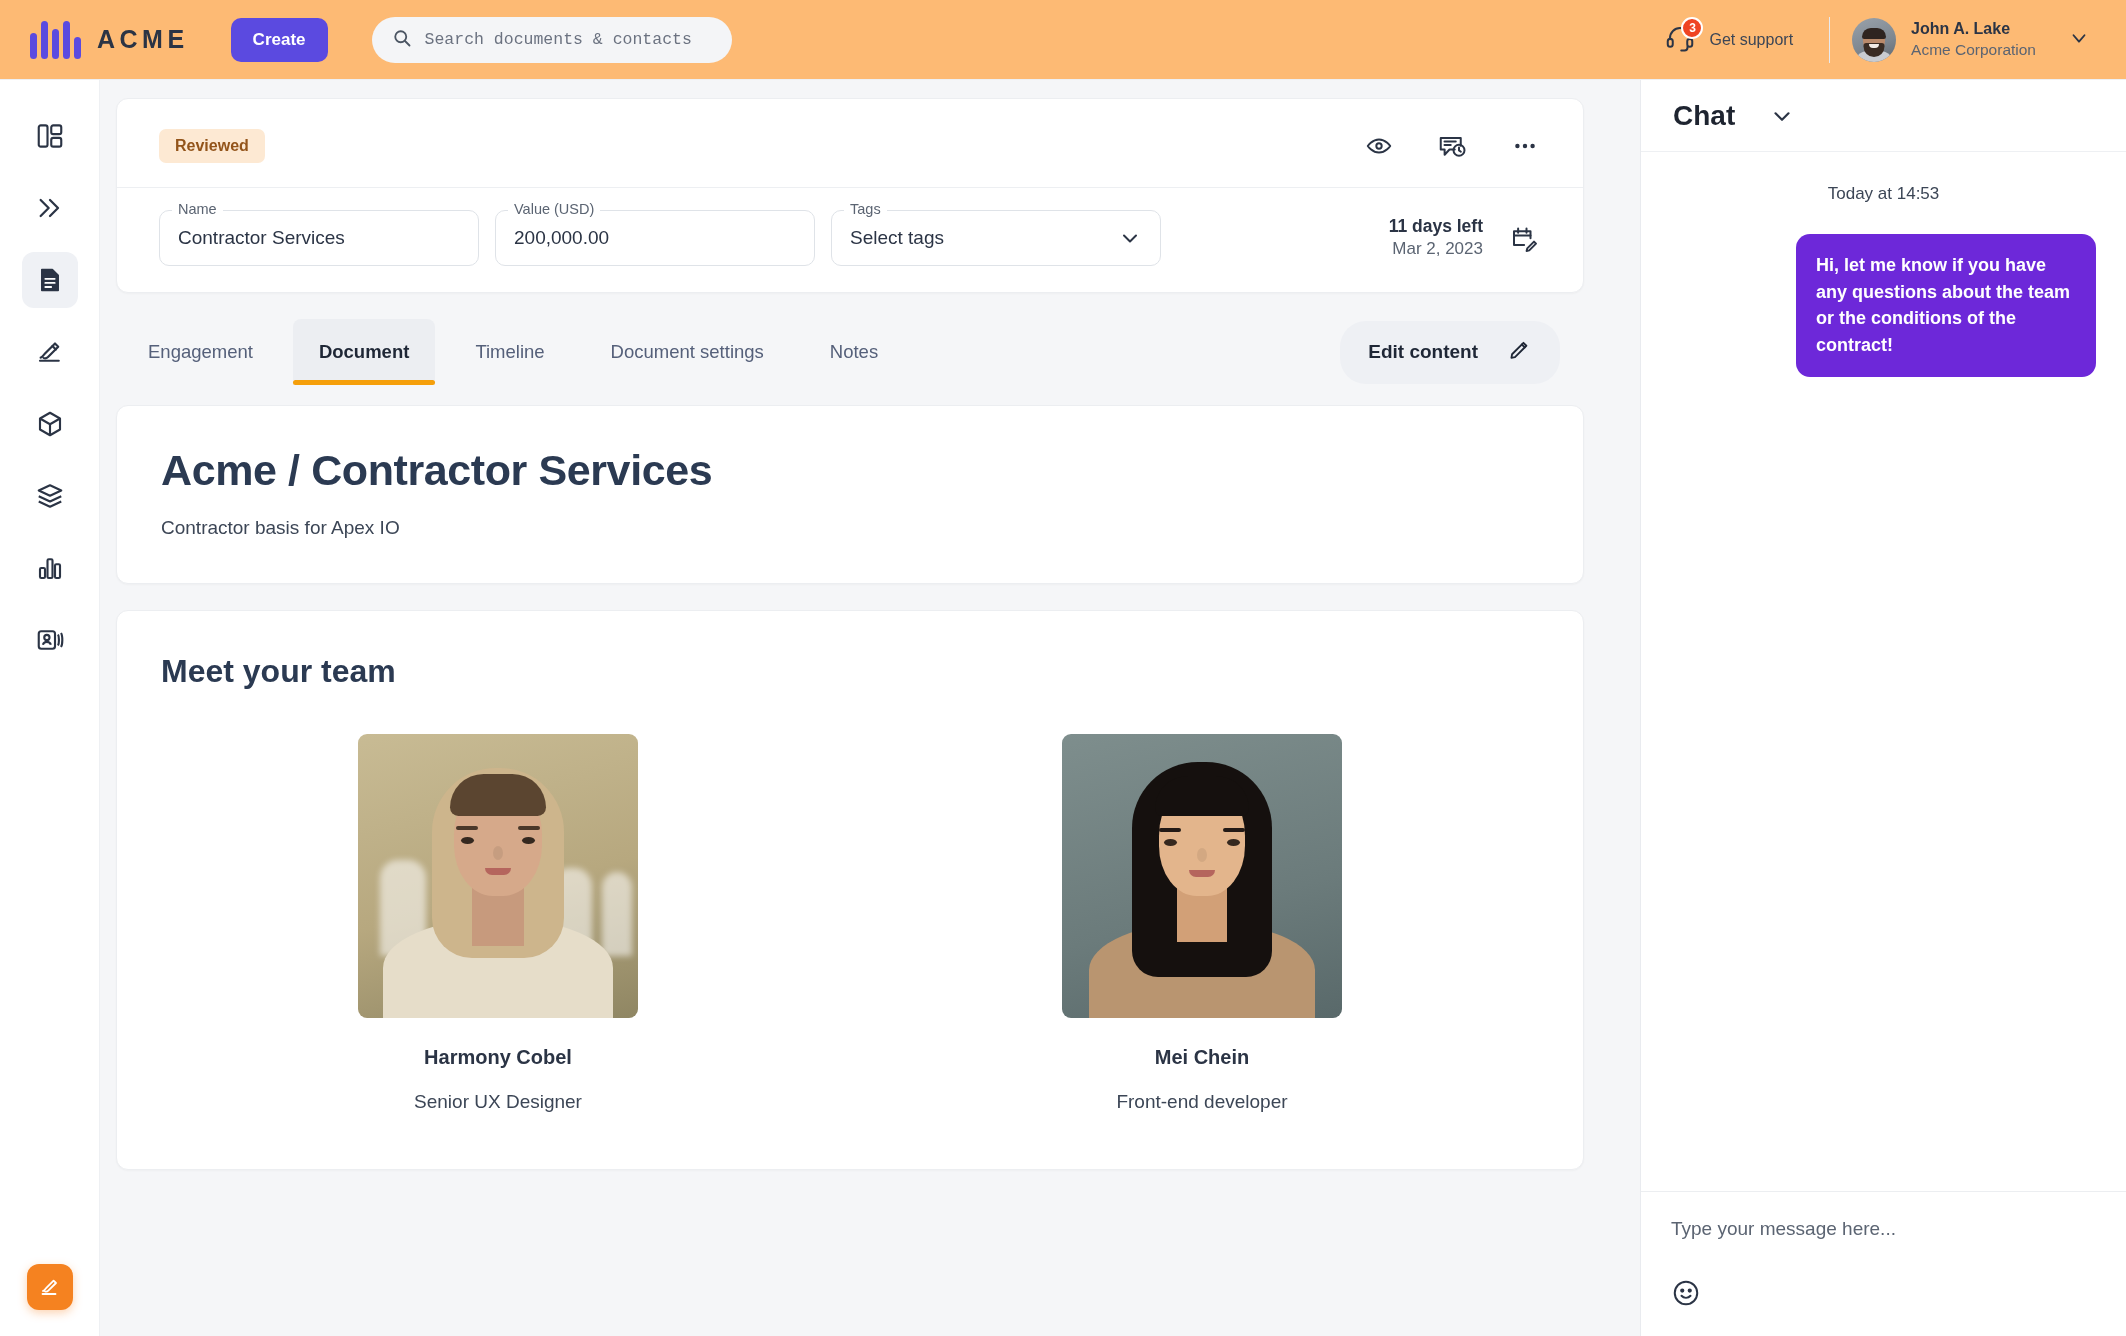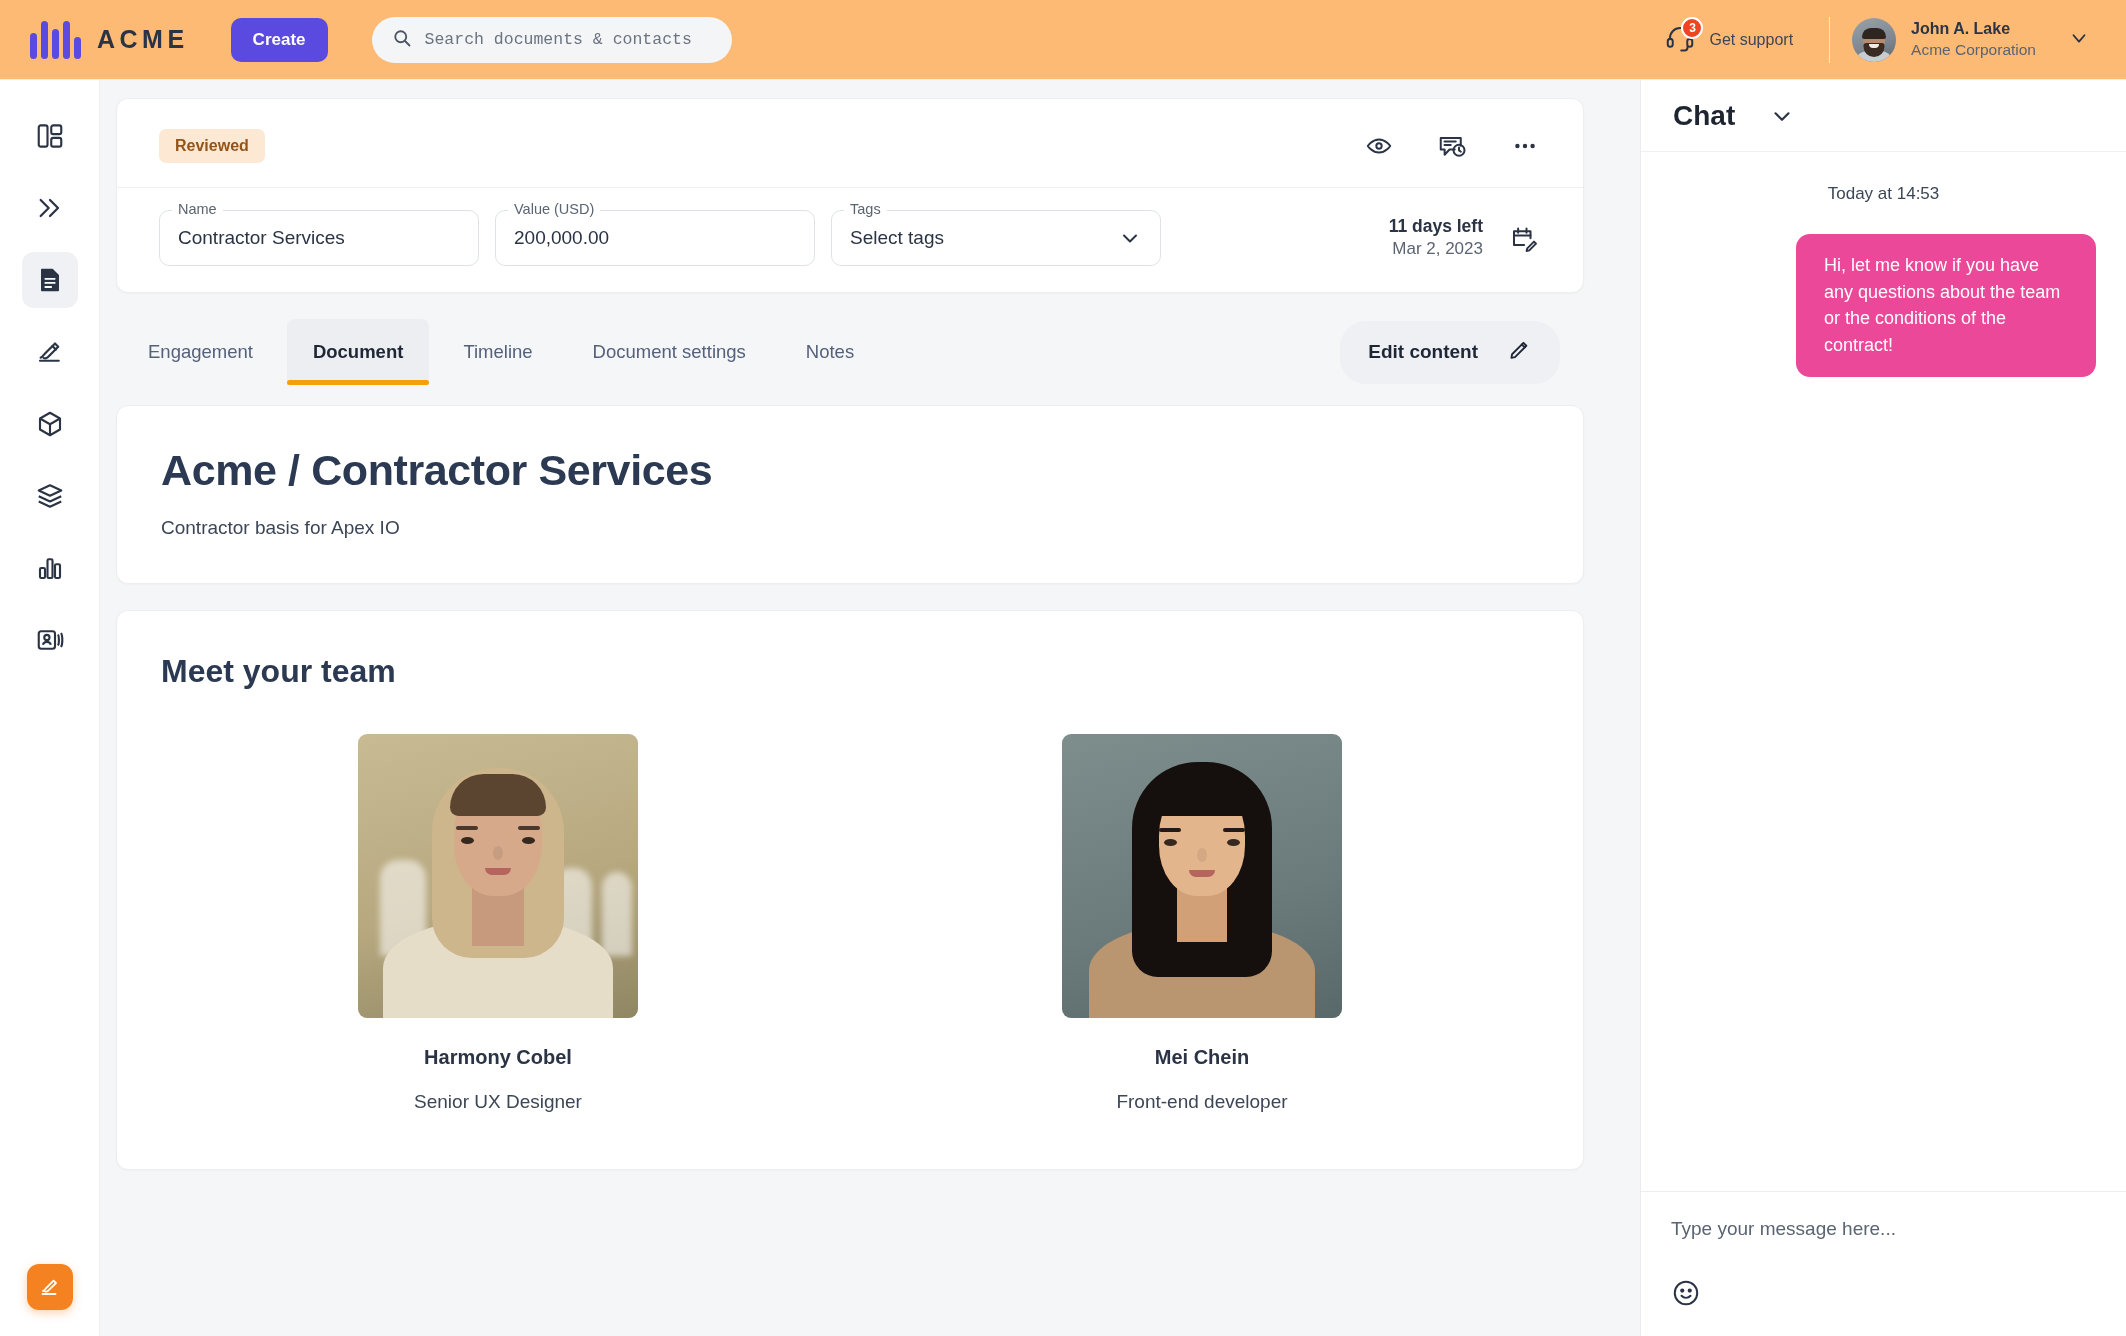--- a/index.html
+++ b/index.html
@@ -181,21 +181,21 @@
   .field .caret { margin-left: auto; color: #2b3445; display: flex; }
   .due {
     margin-left: auto; display: flex; align-items: center; gap: 24px;
   }
   .due-text { text-align: right; line-height: 1.35; }
   .due-main { font-size: 17.5px; font-weight: 700; color: #2b3445; }
   .due-sub { font-size: 17px; color: #5b6472; }
 
   
   .tabs-row { display: flex; align-items: center; padding: 0 24px 0 6px; margin-bottom: 20px; }
-  .tabs { display: flex; align-items: flex-end; gap: 8px; }
+  .tabs { display: flex; align-items: flex-end; gap: 14px; }
   .tab {
     padding: 22px 26px; font-size: 18.5px; color: #55607a;
     cursor: pointer; background: none; border: none; font-family: inherit;
     position: relative; border-radius: 8px 8px 0 0;
   }
   .tab.active {
     background: #eceef2; color: #1f2736; font-weight: 700;
   }
   .tab.active::after {
     content: ""; position: absolute; left: 0; right: 0; bottom: 0;
@@ -251,23 +251,23 @@
   .chat-head {
     height: 72px; display: flex; align-items: center; gap: 30px;
     padding: 0 32px; border-bottom: 1px solid #eef0f3;
   }
   .chat-title { font-size: 28px; font-weight: 700; color: #1e2430; }
   .chat-collapse { background: none; border: none; cursor: pointer; color: #2b3445; display: flex; padding: 4px; }
   .chat-body { flex: 1; padding: 32px 30px; overflow: hidden; }
   .chat-ts { text-align: center; font-size: 17px; color: #3c4656; margin-bottom: 30px; }
   .bubble {
     margin-left: auto; max-width: 300px;
-    background: #ec4899; color: #fff;
-    border-radius: 14px; padding: 18px 28px;
-    font-size: 18px; line-height: 1.48;
+    background: #6d28d9; color: #fff;
+    border-radius: 14px; padding: 18px 20px;
+    font-size: 18px; line-height: 1.48; font-weight: bold;
   }
   .chat-foot { border-top: 1px solid #eceef1; padding: 26px 30px 28px 30px; }
   .chat-input {
     width: 100%; border: none; outline: none; background: transparent;
     font-size: 19px; color: #3c4656; font-family: inherit;
     margin-bottom: 38px;
   }
   .chat-input::placeholder { color: #5b6472; }
   .chat-actions { display: flex; align-items: center; gap: 28px; }
   .emoji-btn { background: none; border: none; cursor: pointer; color: #2b3445; display: flex; padding: 0; }

